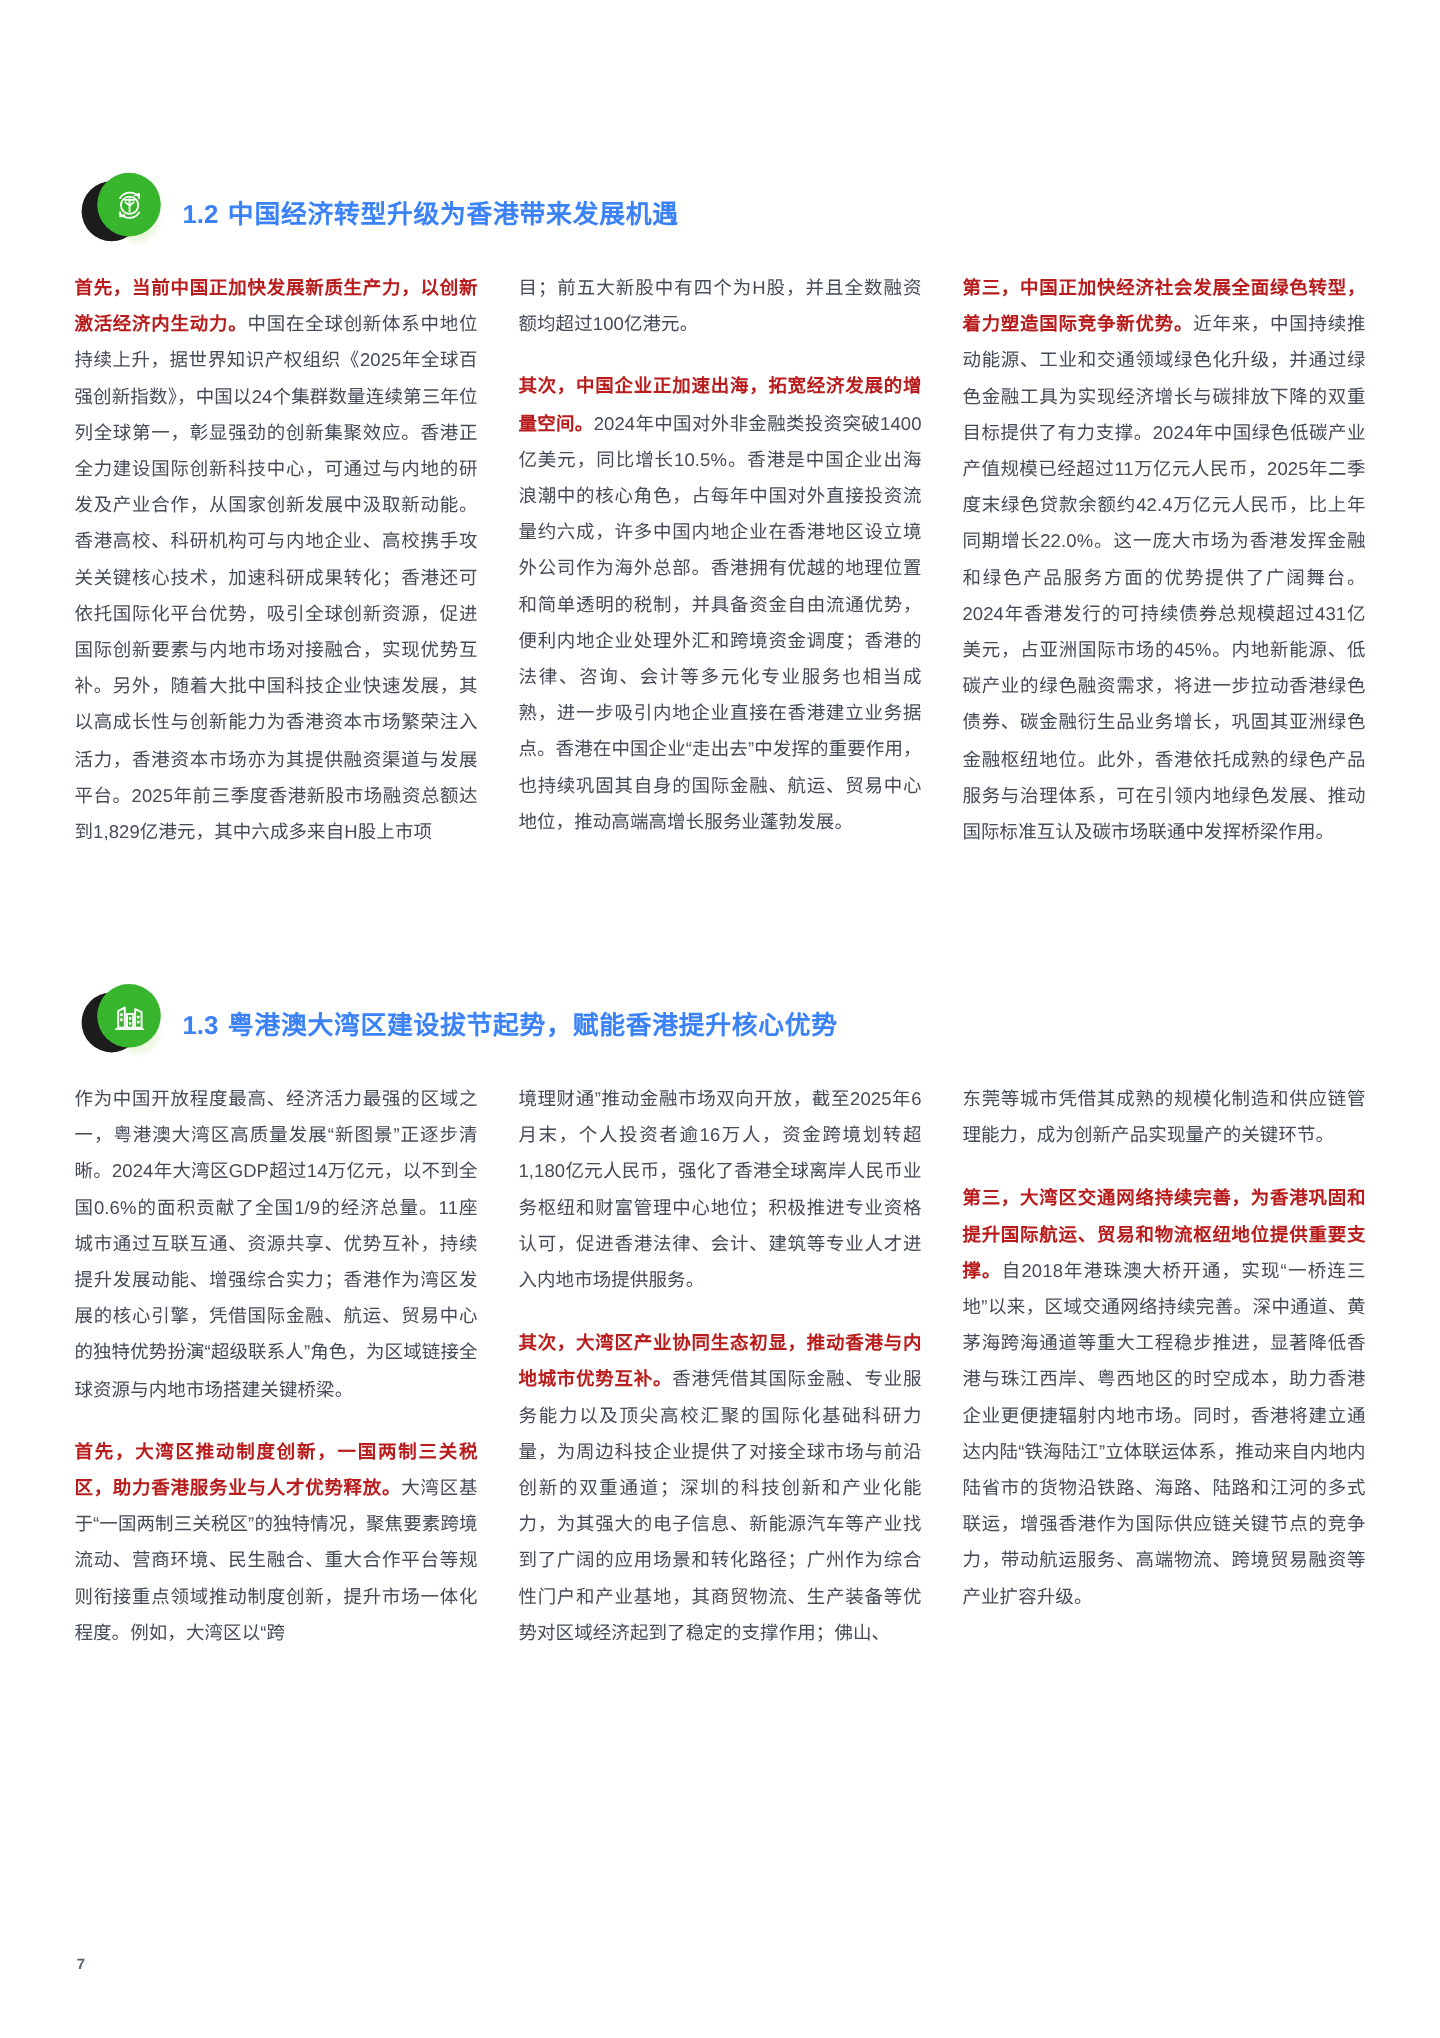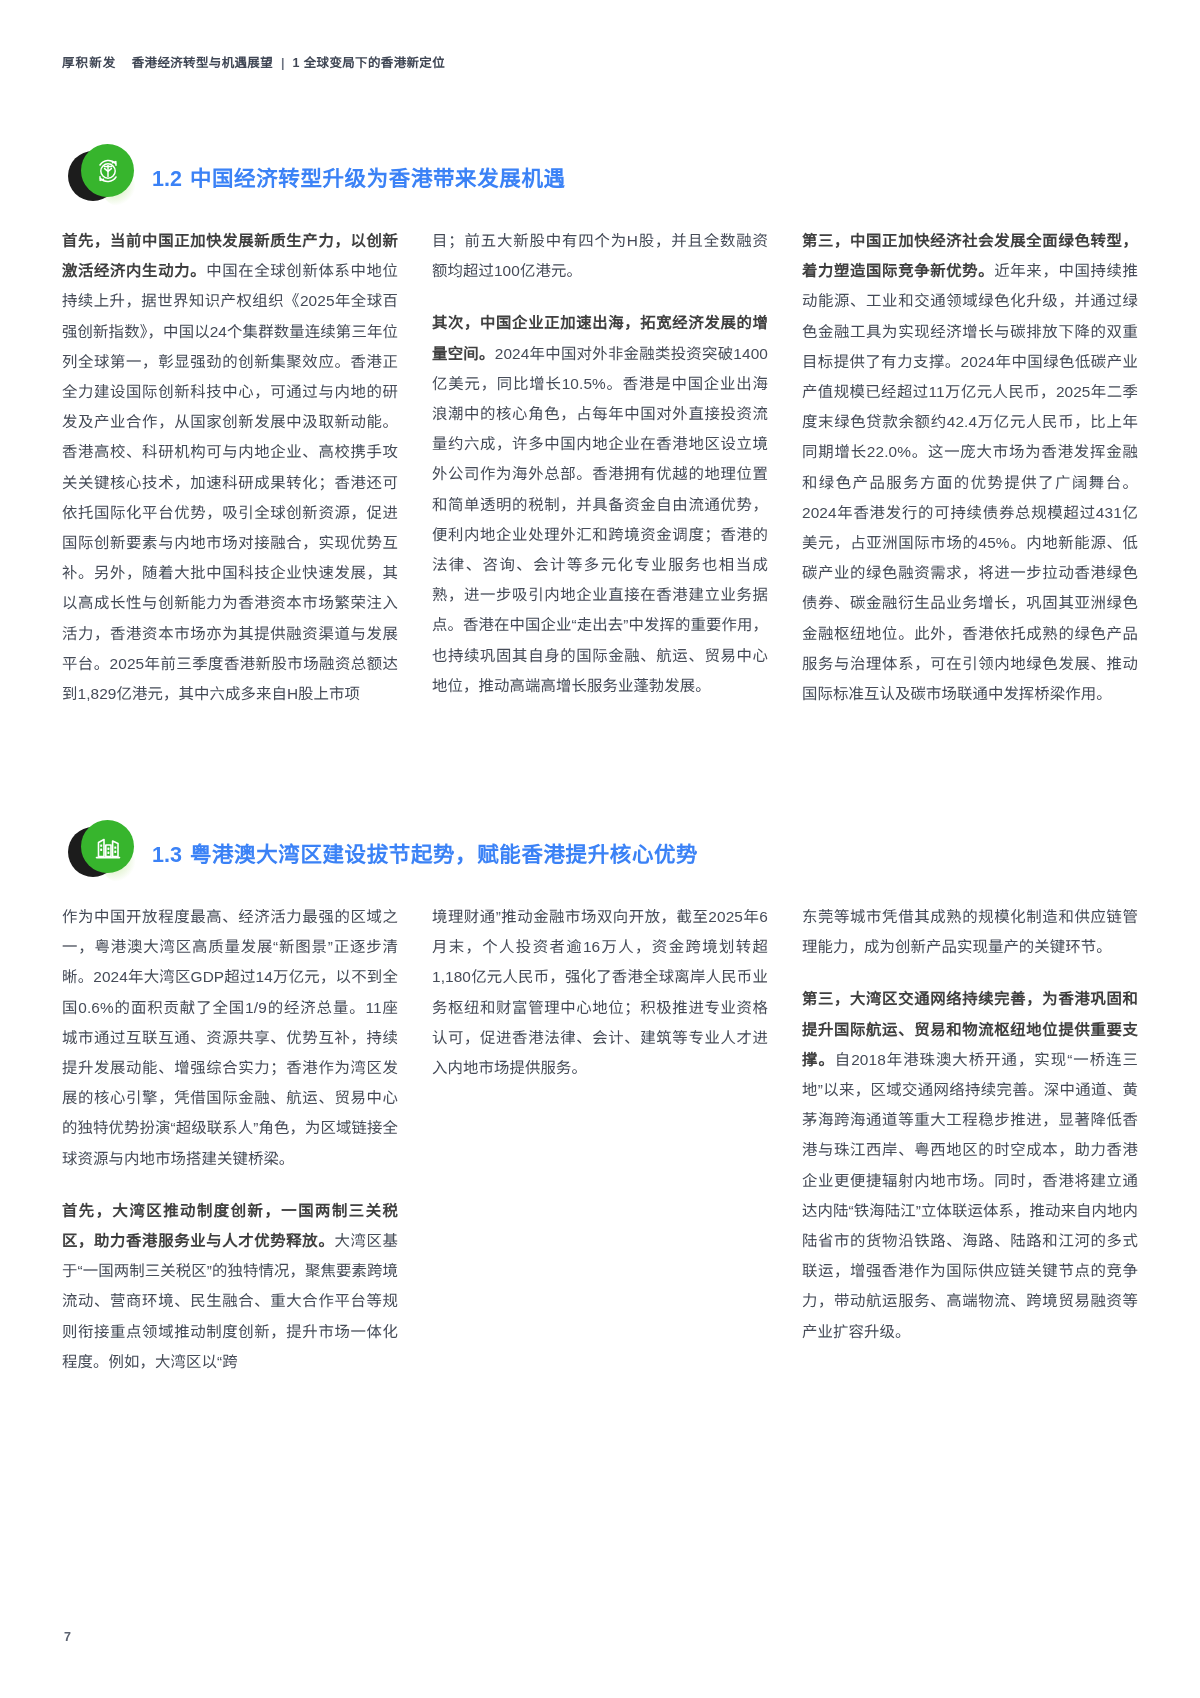--- a/index.html
+++ b/index.html
@@ -109,45 +109,38 @@
     font-size: 15.4px;
     line-height: 30.2px;
     text-align: justify;
     text-justify: inter-ideograph;
     color: #454b57;
     letter-spacing: 0.1px;
   }
   p.para:last-child { margin-bottom: 0; }
   p.para .lead {
     font-weight: bold;
-    color: #404040;
+    color: #b91c1c;
   }
 
   
   .folio {
     position: absolute;
     left: 64px;
     bottom: 54px;
     font-size: 12.5px;
     font-weight: bold;
     color: #5b6270;
   }
 </style>
 </head>
 <body>
 
 <div class="page">
 
-  <div class="running-header">
-    <span class="rh-book">厚积新发</span>
-    &nbsp;&nbsp;
-    <span>香港经济转型与机遇展望</span>
-    <span class="rh-sep">|</span>
-    <span>1 全球变局下的香港新定位</span>
-  </div>
 
   <div class="section" id="section-1-2">
     <div class="section-head">
       <div class="sec-icon">
         <div class="dark-disc"></div>
         <div class="halo"></div>
         <div class="green-disc">
           <svg width="38" height="38" viewBox="0 0 38 38" aria-hidden="true">
             <g fill="none" stroke="#ffffff" stroke-width="1.5" stroke-linecap="round">
               <path d="M11 13 A10 10 0 0 1 26.5 11.5"></path>
@@ -215,20 +208,21 @@
     </div>
 
     <div class="columns">
       <div class="col">
         <p class="para"><span class="lead"></span><span>作为中国开放程度最高、经济活力最强的区域之一，粤港澳大湾区高质量发展“新图景”正逐步清晰。2024年大湾区GDP超过14万亿元，以不到全国0.6%的面积贡献了全国1/9的经济总量。11座城市通过互联互通、资源共享、优势互补，持续提升发展动能、增强综合实力；香港作为湾区发展的核心引擎，凭借国际金融、航运、贸易中心的独特优势扮演“超级联系人”角色，为区域链接全球资源与内地市场搭建关键桥梁。</span></p>
         <p class="para"><span class="lead">首先，大湾区推动制度创新，一国两制三关税区，助力香港服务业与人才优势释放。</span><span>大湾区基于“一国两制三关税区”的独特情况，聚焦要素跨境流动、营商环境、民生融合、重大合作平台等规则衔接重点领域推动制度创新，提升市场一体化程度。例如，大湾区以“跨</span></p>
       </div>
 
       <div class="col">
         <p class="para"><span class="lead"></span><span>境理财通”推动金融市场双向开放，截至2025年6月末，个人投资者逾16万人，资金跨境划转超1,180亿元人民币，强化了香港全球离岸人民币业务枢纽和财富管理中心地位；积极推进专业资格认可，促进香港法律、会计、建筑等专业人才进入内地市场提供服务。</span></p>
+        <p class="para"><span class="lead">其次，大湾区产业协同生态初显，推动香港与内地城市优势互补。</span><span>香港凭借其国际金融、专业服务能力以及顶尖高校汇聚的国际化基础科研力量，为周边科技企业提供了对接全球市场与前沿创新的双重通道；深圳的科技创新和产业化能力，为其强大的电子信息、新能源汽车等产业找到了广阔的应用场景和转化路径；广州作为综合性门户和产业基地，其商贸物流、生产装备等优势对区域经济起到了稳定的支撑作用；佛山、</span></p>
       </div>
 
       <div class="col">
         <p class="para"><span class="lead"></span><span>东莞等城市凭借其成熟的规模化制造和供应链管理能力，成为创新产品实现量产的关键环节。</span></p>
         <p class="para"><span class="lead">第三，大湾区交通网络持续完善，为香港巩固和提升国际航运、贸易和物流枢纽地位提供重要支撑。</span><span>自2018年港珠澳大桥开通，实现“一桥连三地”以来，区域交通网络持续完善。深中通道、黄茅海跨海通道等重大工程稳步推进，显著降低香港与珠江西岸、粤西地区的时空成本，助力香港企业更便捷辐射内地市场。同时，香港将建立通达内陆“铁海陆江”立体联运体系，推动来自内地内陆省市的货物沿铁路、海路、陆路和江河的多式联运，增强香港作为国际供应链关键节点的竞争力，带动航运服务、高端物流、跨境贸易融资等产业扩容升级。</span></p>
       </div>
     </div>
   </div>
 
   <div class="folio">7</div>

